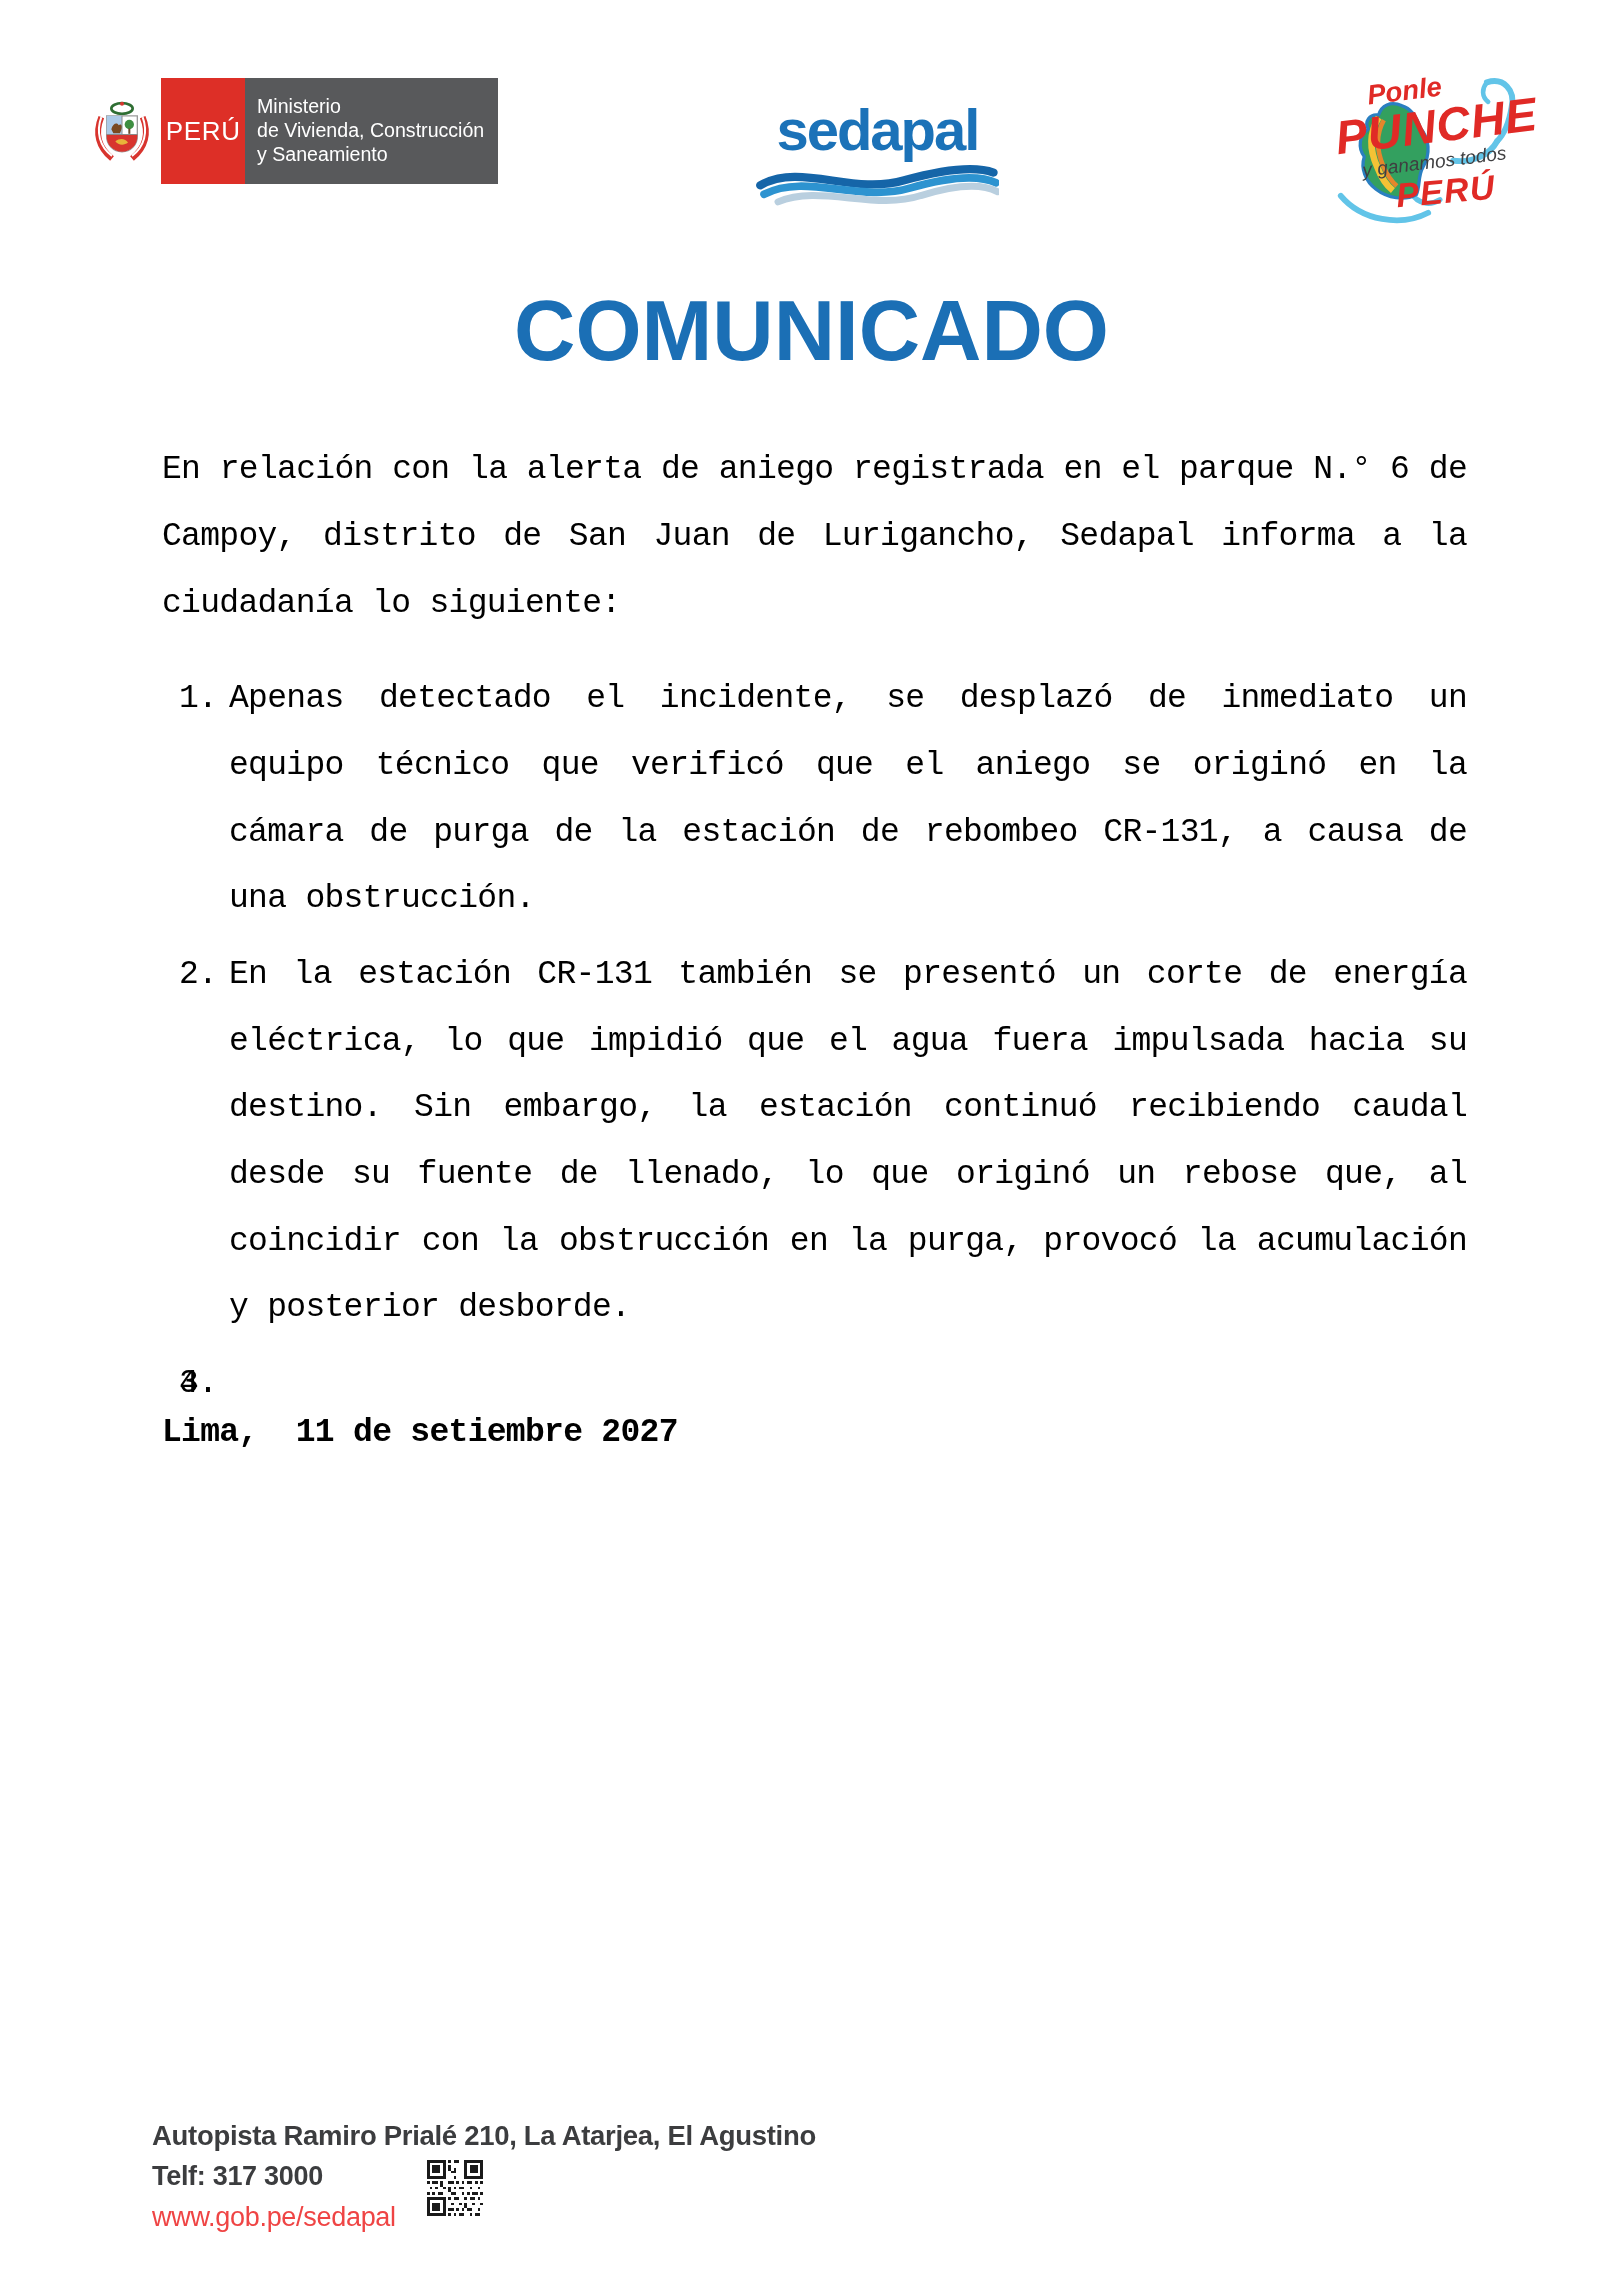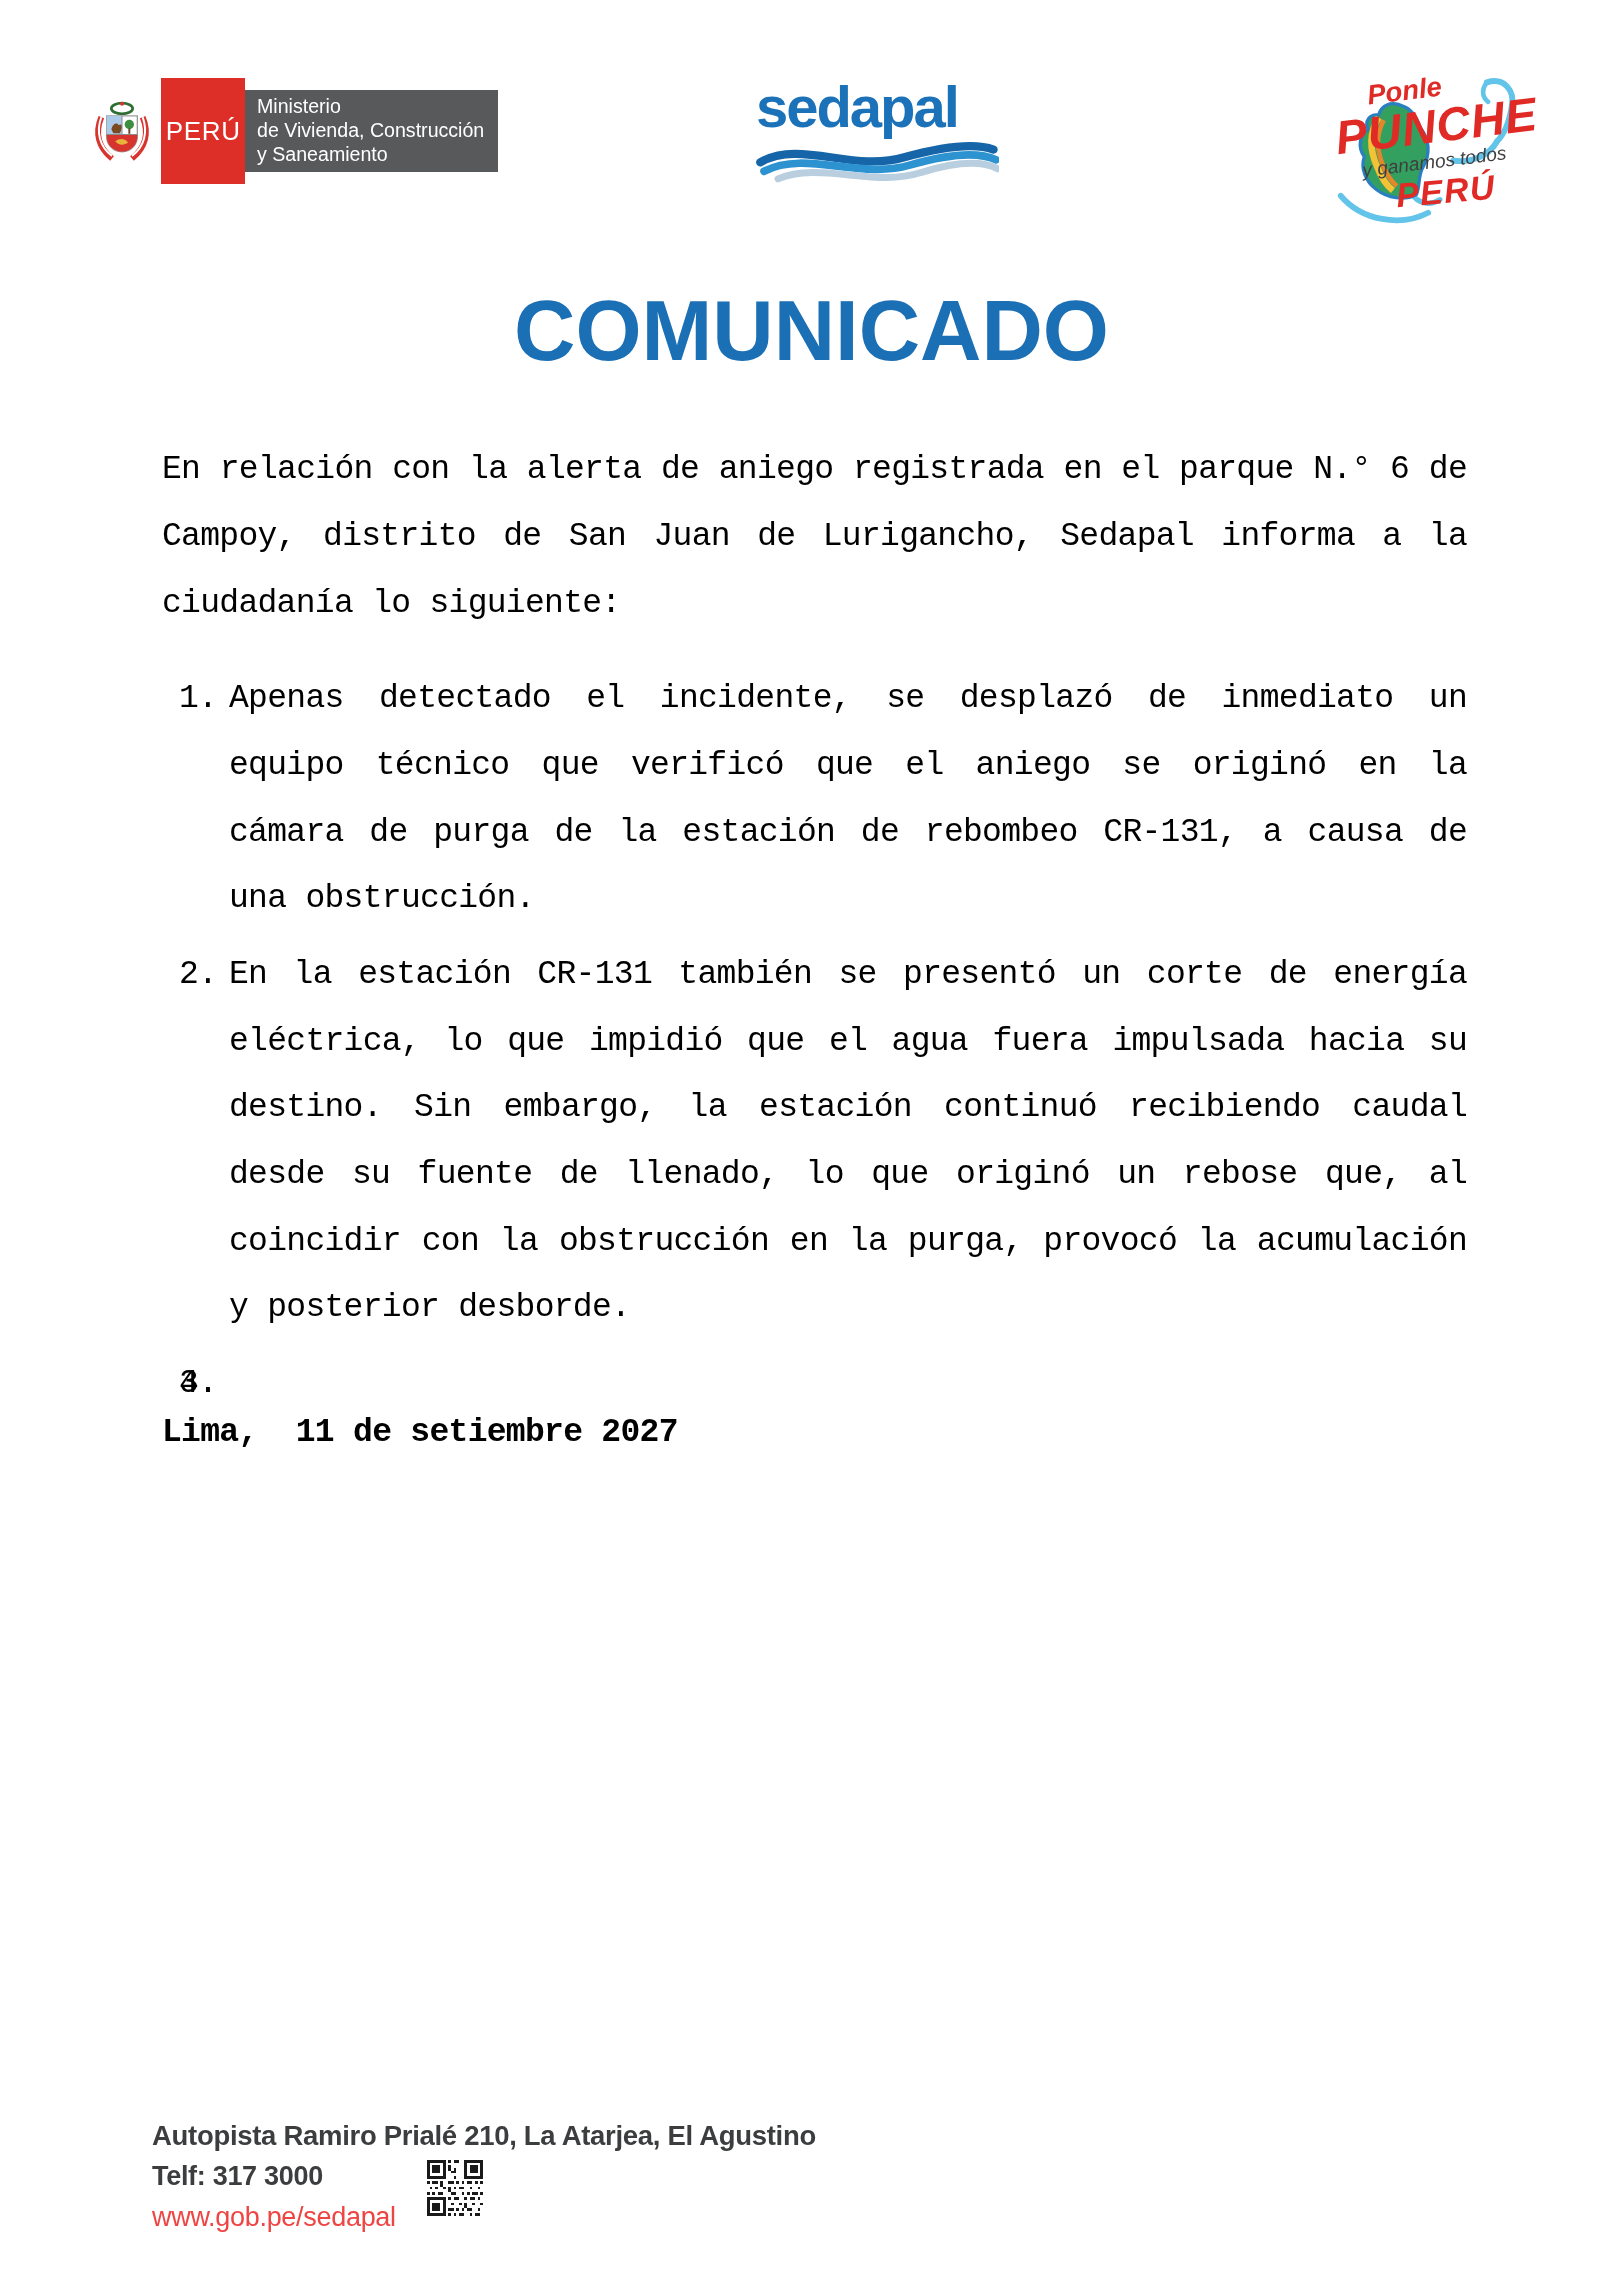--- a/index.html
+++ b/index.html
@@ -17,25 +17,25 @@
     display:flex;justify-content:space-between;align-items:flex-start;
   }
   .gob-logo{display:flex;align-items:center;height:108px;}
   .coat{width:60px;height:65px;margin-right:9.2px;flex:none;}
   .peru-red{
     width:84px;height:106px;background:#DD2F27;
     display:flex;align-items:center;justify-content:center;flex:none;
   }
   .peru-red span{color:#fff;font-size:26px;letter-spacing:0.7px;}
   .ministry{
-    width:229px;height:82px;background:#58595B;color:#fff;
+    width:229px;height:106px;background:#58595B;color:#fff;
     padding:0 11.8px;display:flex;flex-direction:column;justify-content:center;
     font-size:19.6px;line-height:1.22;flex:none;
   }
-  .sedapal-logo{width:243px;margin-top:1px;}
+  .sedapal-logo{width:243px;text-align:center;margin-top:24px;}
   .sedapal-word{
     display:block;color:#1B72B8;font-weight:bold;
     font-size:58px;letter-spacing:-2px;line-height:1;
   }
   .sedapal-waves{width:243px;height:51px;display:block;margin-top:-2.6px;}
   .punche-logo{position:relative;width:268px;height:163px;flex:none;margin-top:-9.2px;}
   .punche-art{position:absolute;left:0;top:0;width:268px;height:163px;}
   .punche-t{position:absolute;color:#E02A26;font-weight:bold;font-style:italic;line-height:1;white-space:nowrap;}
   .punche-t1{left:110px;top:9.2px;font-size:27.5px;transform:rotate(-7deg);}
   .punche-t2{left:78px;top:34px;font-size:47px;letter-spacing:0.7px;transform:rotate(-7deg);}

